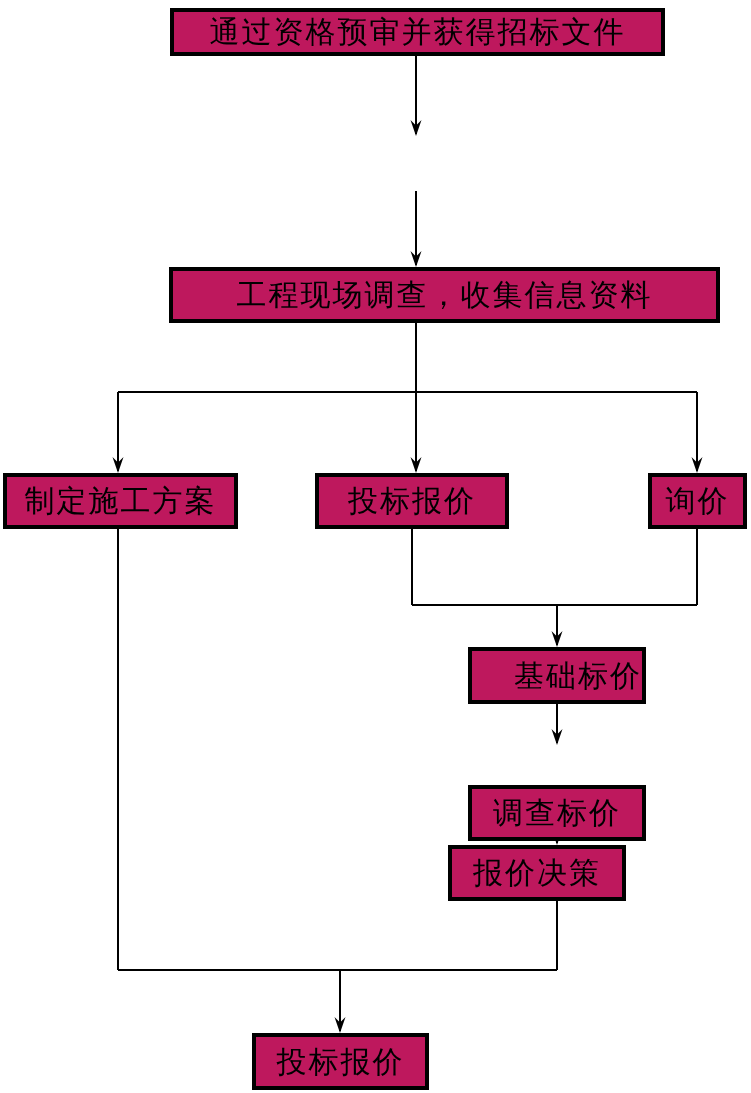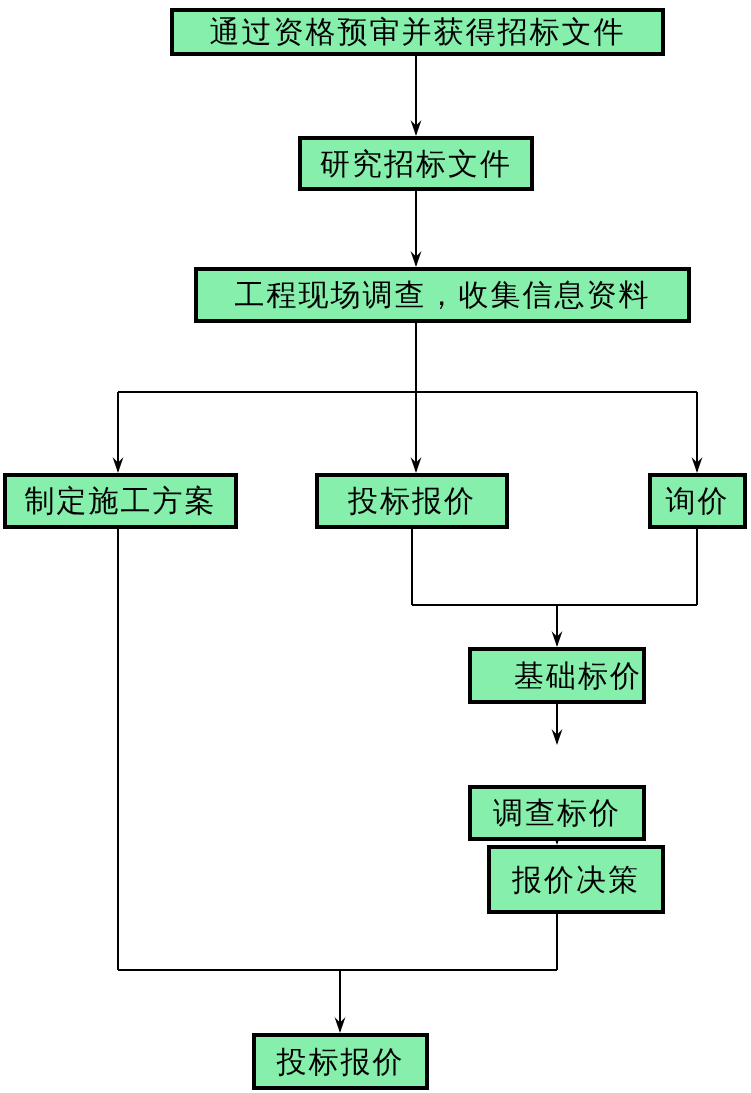--- a/index.html
+++ b/index.html
@@ -24,41 +24,41 @@
   }
   .connectors path.ln {
     stroke: #000000;
     stroke-width: 2;
     fill: none;
   }
   .node {
     position: absolute;
     box-sizing: border-box;
     border: 4px solid #000000;
-    background: #86efac;
+    background: #be185d;
     color: #000000;
     display: flex;
     align-items: center;
     justify-content: center;
     text-align: center;
     font-size: 30px;
     letter-spacing: 2px;
     line-height: 1;
     white-space: nowrap;
   }
   
   #n-prequalification { left: 170px; top: 8px;    width: 495px; height: 48px; }
   #n-study            { left: 298px; top: 136px;  width: 236px; height: 55px; }
-  #n-survey           { left: 169px; top: 267px;  width: 497px; height: 56px; margin-left: 25px; }
+  #n-survey           { left: 169px; top: 267px;  width: 551px; height: 56px; }
   #n-plan             { left: 3px;   top: 473px;  width: 235px; height: 56px; }
   #n-verify           { left: 315px; top: 473px;  width: 194px; height: 56px; }
   #n-inquiry          { left: 648px; top: 473px;  width: 99px;  height: 56px; text-align: center; }
   #n-baseprice        { left: 468px; top: 647px;  width: 178px; height: 57px; padding-left: 42px; }
   #n-surveyprice      { left: 468px; top: 745px;  width: 178px; height: 56px; margin-top: 40px; }
-  #n-decision         { left: 487px; top: 845px;  width: 178px; height: 69px; }
+  #n-decision         { left: 448px; top: 845px;  width: 178px; height: 56px; }
   #n-bid              { left: 252px; top: 1033px; width: 177px; height: 57px; }
 </style>
 </head>
 <body>
 
 <div class="stage">
 
   <svg class="connectors" viewBox="0 0 751 1093" xmlns="http://www.w3.org/2000/svg">
     <defs>
       <path id="ah" d="M0 0 L-5.5 -16 L0 -10.5 L5.5 -16 Z" fill="#000000" stroke="none"></path>
@@ -93,21 +93,20 @@
       <use href="#ah" x="697" y="473"></use>
       <use href="#ah" x="557" y="647"></use>
       <use href="#ah" x="557" y="745"></use>
       <use href="#ah" x="557" y="845"></use>
       <use href="#ah" x="340" y="1033"></use>
     </g>
   </svg>
 
   <div class="node" id="n-prequalification">通过资格预审并获得招标文件</div>
 
-  <div class="node" id="n-study">研究招标文件</div>
 
   <div class="node" id="n-survey">工程现场调查，收集信息资料</div>
 
   <div class="node" id="n-plan">制定施工方案</div>
 
   <div class="node" id="n-verify">投标报价</div>
 
   <div class="node" id="n-inquiry">询价</div>
 
   <div class="node" id="n-baseprice">基础标价</div>

